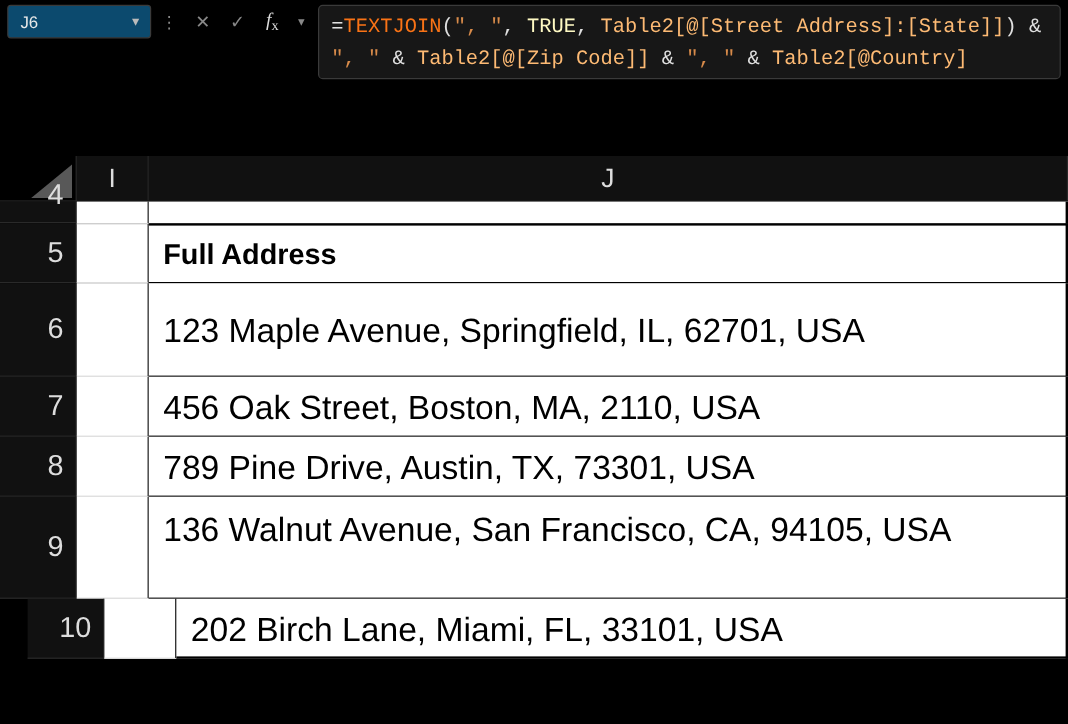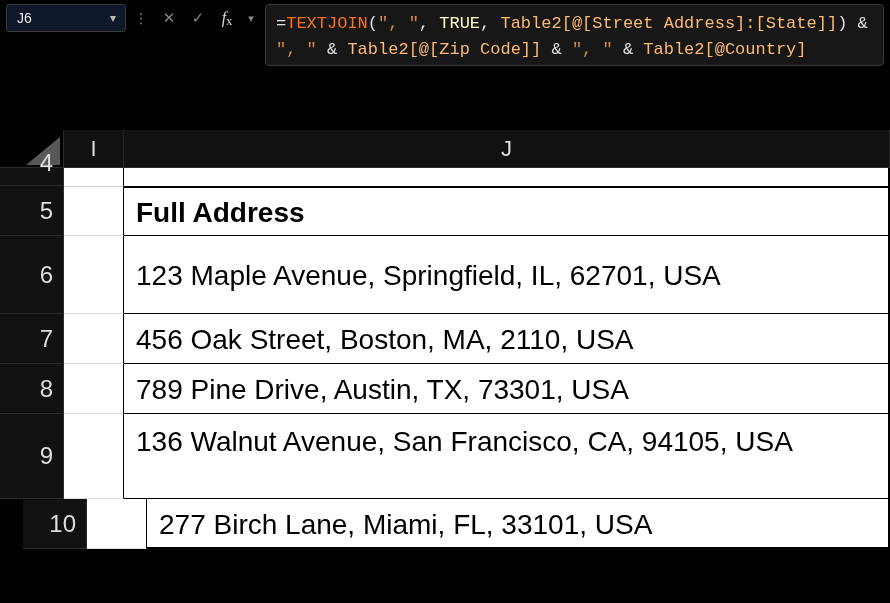--- a/index.html
+++ b/index.html
@@ -13,21 +13,21 @@
   .top-bar {
     display: flex;
     align-items: stretch;
     height: 75px;
     padding: 4px 0 0 6px;
     gap: 6px;
   }
   .namebox {
     width: 120px;
     height: 28px;
-    background: #0f172a;
+    background: #0c4a6e;
     border: 1px solid #3a3a3a;
     border-radius: 3px;
     display: flex;
     align-items: center;
     padding: 0 9px 0 10px;
     color: #e8e8e8;
     font-size: 14px;
   }
   .namebox .nb-text { flex: 1; }
   .namebox .chev { color: #bbb; font-size: 12px; }
@@ -135,21 +135,21 @@
     border-right: 2px solid #000;
     border-bottom: 1px solid #000;
     line-height: 1.25;
     display: flex;
     align-items: center;
   }
   .r4 .row-head { color:#ddd; align-items:flex-start; padding-top:0; line-height:10px; font-size:24px;}
   .r4 .row-head span { transform: translateY(-10px); display:inline-block;}
   .r4 .cell-J { padding:0; }
   .r5 { height: 50px; }
-  .r5 .cell-J { font-weight: 700; font-size: 28px; border-top: 2px solid #000;}
+  .r5 .cell-J { font-weight: 700; font-size: 24px; border-top: 2px solid #000;}
   .r5 .cell-I { border-top: 1px solid #ccc; }
   .r6 { height: 78px; }
   .r7 { height: 50px; }
   .r8 { height: 50px; }
   .r9 { height: 85px; }
   .r9 .cell-J { align-items: flex-start; padding-top:10px;}
   .r10 { height: 50px; padding-left: 23px; }
   .r10 .cell-J { border-bottom: 2px solid #000; }
 </style>
 </head>
@@ -212,17 +212,17 @@
 
     <div class="row r9">
       <div class="row-head">9</div>
       <div class="cell-I"></div>
       <div class="cell-J">136 Walnut Avenue, San Francisco, CA, 94105, USA</div>
     </div>
 
     <div class="row r10">
       <div class="row-head">10</div>
       <div class="cell-I"></div>
-      <div class="cell-J">277 Birch Lane, Miami, FL, 33101, USA</div>
+      <div class="cell-J">202 Birch Lane, Miami, FL, 33101, USA</div>
     </div>
 
   </div>
 </div>
 
 </body></html>

